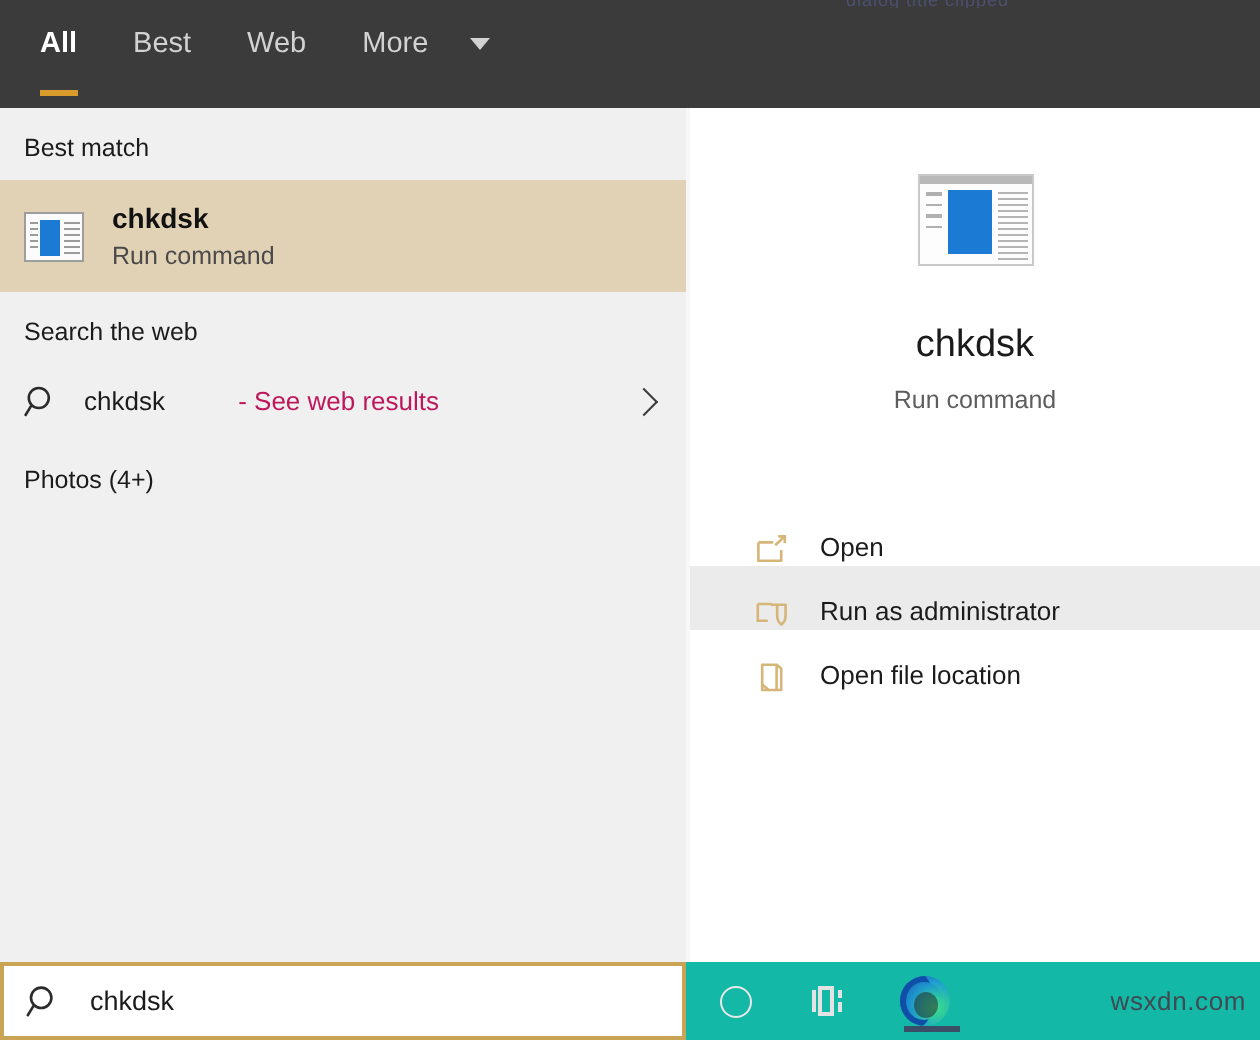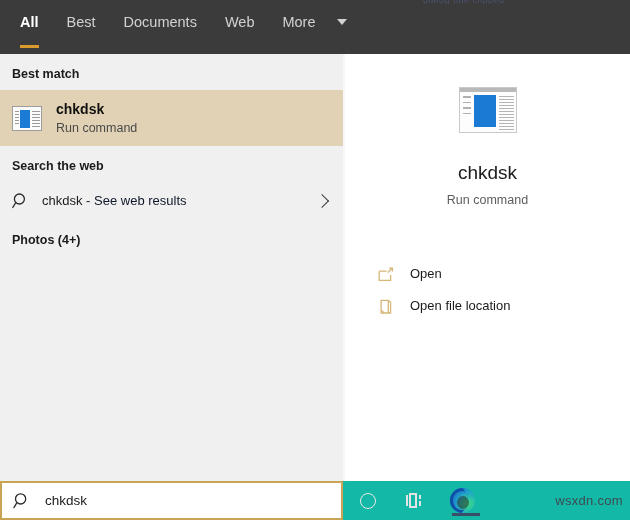--- a/index.html
+++ b/index.html
@@ -94,21 +94,21 @@
     position: absolute;
     left: 0;
     top: 54px;
     width: 343px;
     height: 427px;
     background: #f0f0f0;
     box-sizing: border-box;
   }
   .section-head {
     font-size: 12.5px;
-    font-weight: bold;
+    font-weight: normal;
     color: #1b1b1b;
     padding: 12px 0 8px 12px;
     line-height: 16px;
   }
 
   
   .best-row {
     display: flex;
     align-items: center;
     height: 56px;
@@ -176,21 +176,21 @@
     flex: 0 0 auto;
     margin-right: 12px;
   }
   .web-label {
     font-size: 13px;
     color: #1b1b1b;
     line-height: 18px;
     flex: 1 1 auto;
     white-space: nowrap;
   }
-  .web-label .dim { color: #0f172a; }
+  .web-label .dim { color: #be185d; margin-left: 33px; }
   .chev {
     width: 9px; height: 9px;
     border-top: 1.6px solid #3a3a3a;
     border-right: 1.6px solid #3a3a3a;
     transform: rotate(45deg);
     flex: 0 0 auto;
     margin-right: 4px;
   }
 
   
@@ -403,23 +403,20 @@
     <div class="tabs">
 
       <div class="tab active">
         <span>All</span>
       </div>
 
       <div class="tab">
         <span>Best</span>
       </div>
 
-      <div class="tab">
-        <span>Documents</span>
-      </div>
 
       <div class="tab">
         <span>Web</span>
       </div>
 
       <div class="tab tab-more">
         <span>More</span>
         <span class="caret-down"></span>
       </div>
 
@@ -509,20 +506,30 @@
         <span class="aicon">
           <svg width="16" height="16" viewBox="0 0 16 16" aria-hidden="true">
             <path d="M1.2 4.2 h7.4 M1.2 4.2 v9.2 h11.4 v-5.4" fill="none" stroke="#d6b678" stroke-width="1.3"></path>
             <path d="M9.6 5.6 L14.4 1.2" fill="none" stroke="#d6b678" stroke-width="1.3"></path>
             <path d="M11.1 1.2 h3.3 v3.3" fill="none" stroke="#d6b678" stroke-width="1.3"></path>
           </svg>
         </span>
         <span class="action-label">Open</span>
       </div>
 
+      <div class="action-row hover">
+        <span class="aicon">
+          <svg width="16" height="16" viewBox="0 0 16 16" aria-hidden="true">
+            <path d="M0.9 3.0 h7.0 M0.9 3.0 v8.4 h5.0" fill="none" stroke="#d6b678" stroke-width="1.3"></path>
+            <path d="M10.6 3.4 L14.8 3.4 L14.8 9.0 C14.8 11.6 12.7 13.3 12.7 13.3 C12.7 13.3 10.6 11.6 10.6 9.0 Z" fill="none" stroke="#d6b678" stroke-width="1.3" stroke-linejoin="round"></path>
+            <path d="M7.4 3.4 h3.2" fill="none" stroke="#d6b678" stroke-width="1.3"></path>
+          </svg>
+        </span>
+        <span class="action-label">Run as administrator</span>
+      </div>
 
       <div class="action-row">
         <span class="aicon">
           <svg width="16" height="16" viewBox="0 0 16 16" aria-hidden="true">
             <path d="M3.1 1.4 h7.2 v12.6 h-7.2 Z" fill="none" stroke="#d6b678" stroke-width="1.3" stroke-linejoin="round"></path>
             <path d="M3.1 11.2 L6.2 13.9" fill="none" stroke="#d6b678" stroke-width="1.3"></path>
             <path d="M10.3 1.4 L12.6 3.3 v10.7 h-2.3" fill="none" stroke="#d6b678" stroke-width="1.3" stroke-linejoin="round"></path>
           </svg>
         </span>
         <span class="action-label">Open file location</span>

